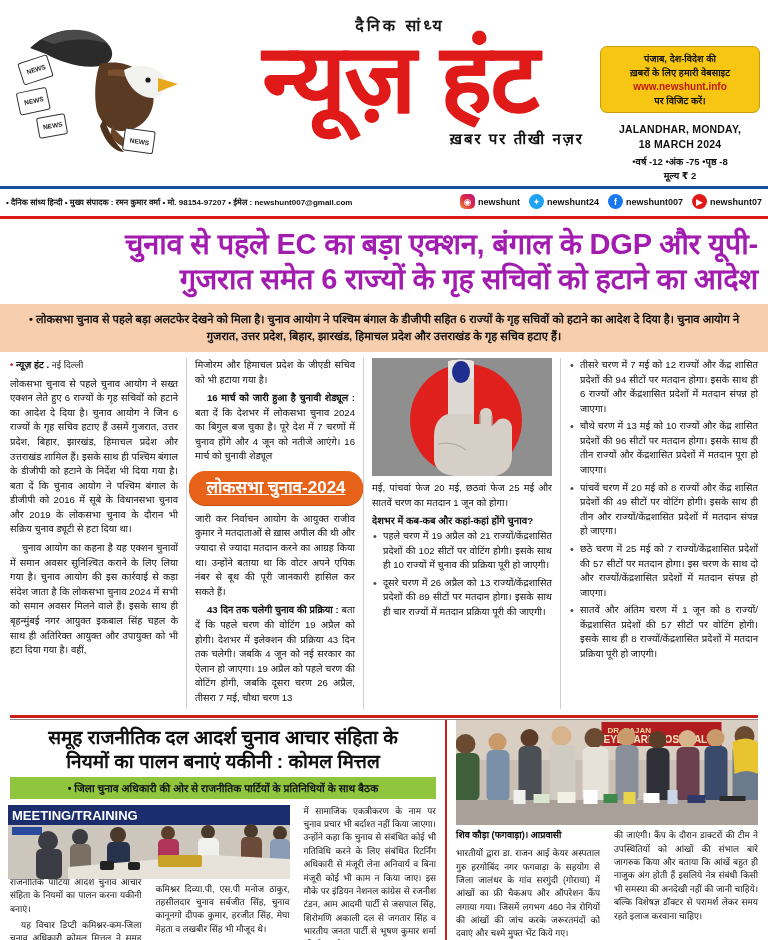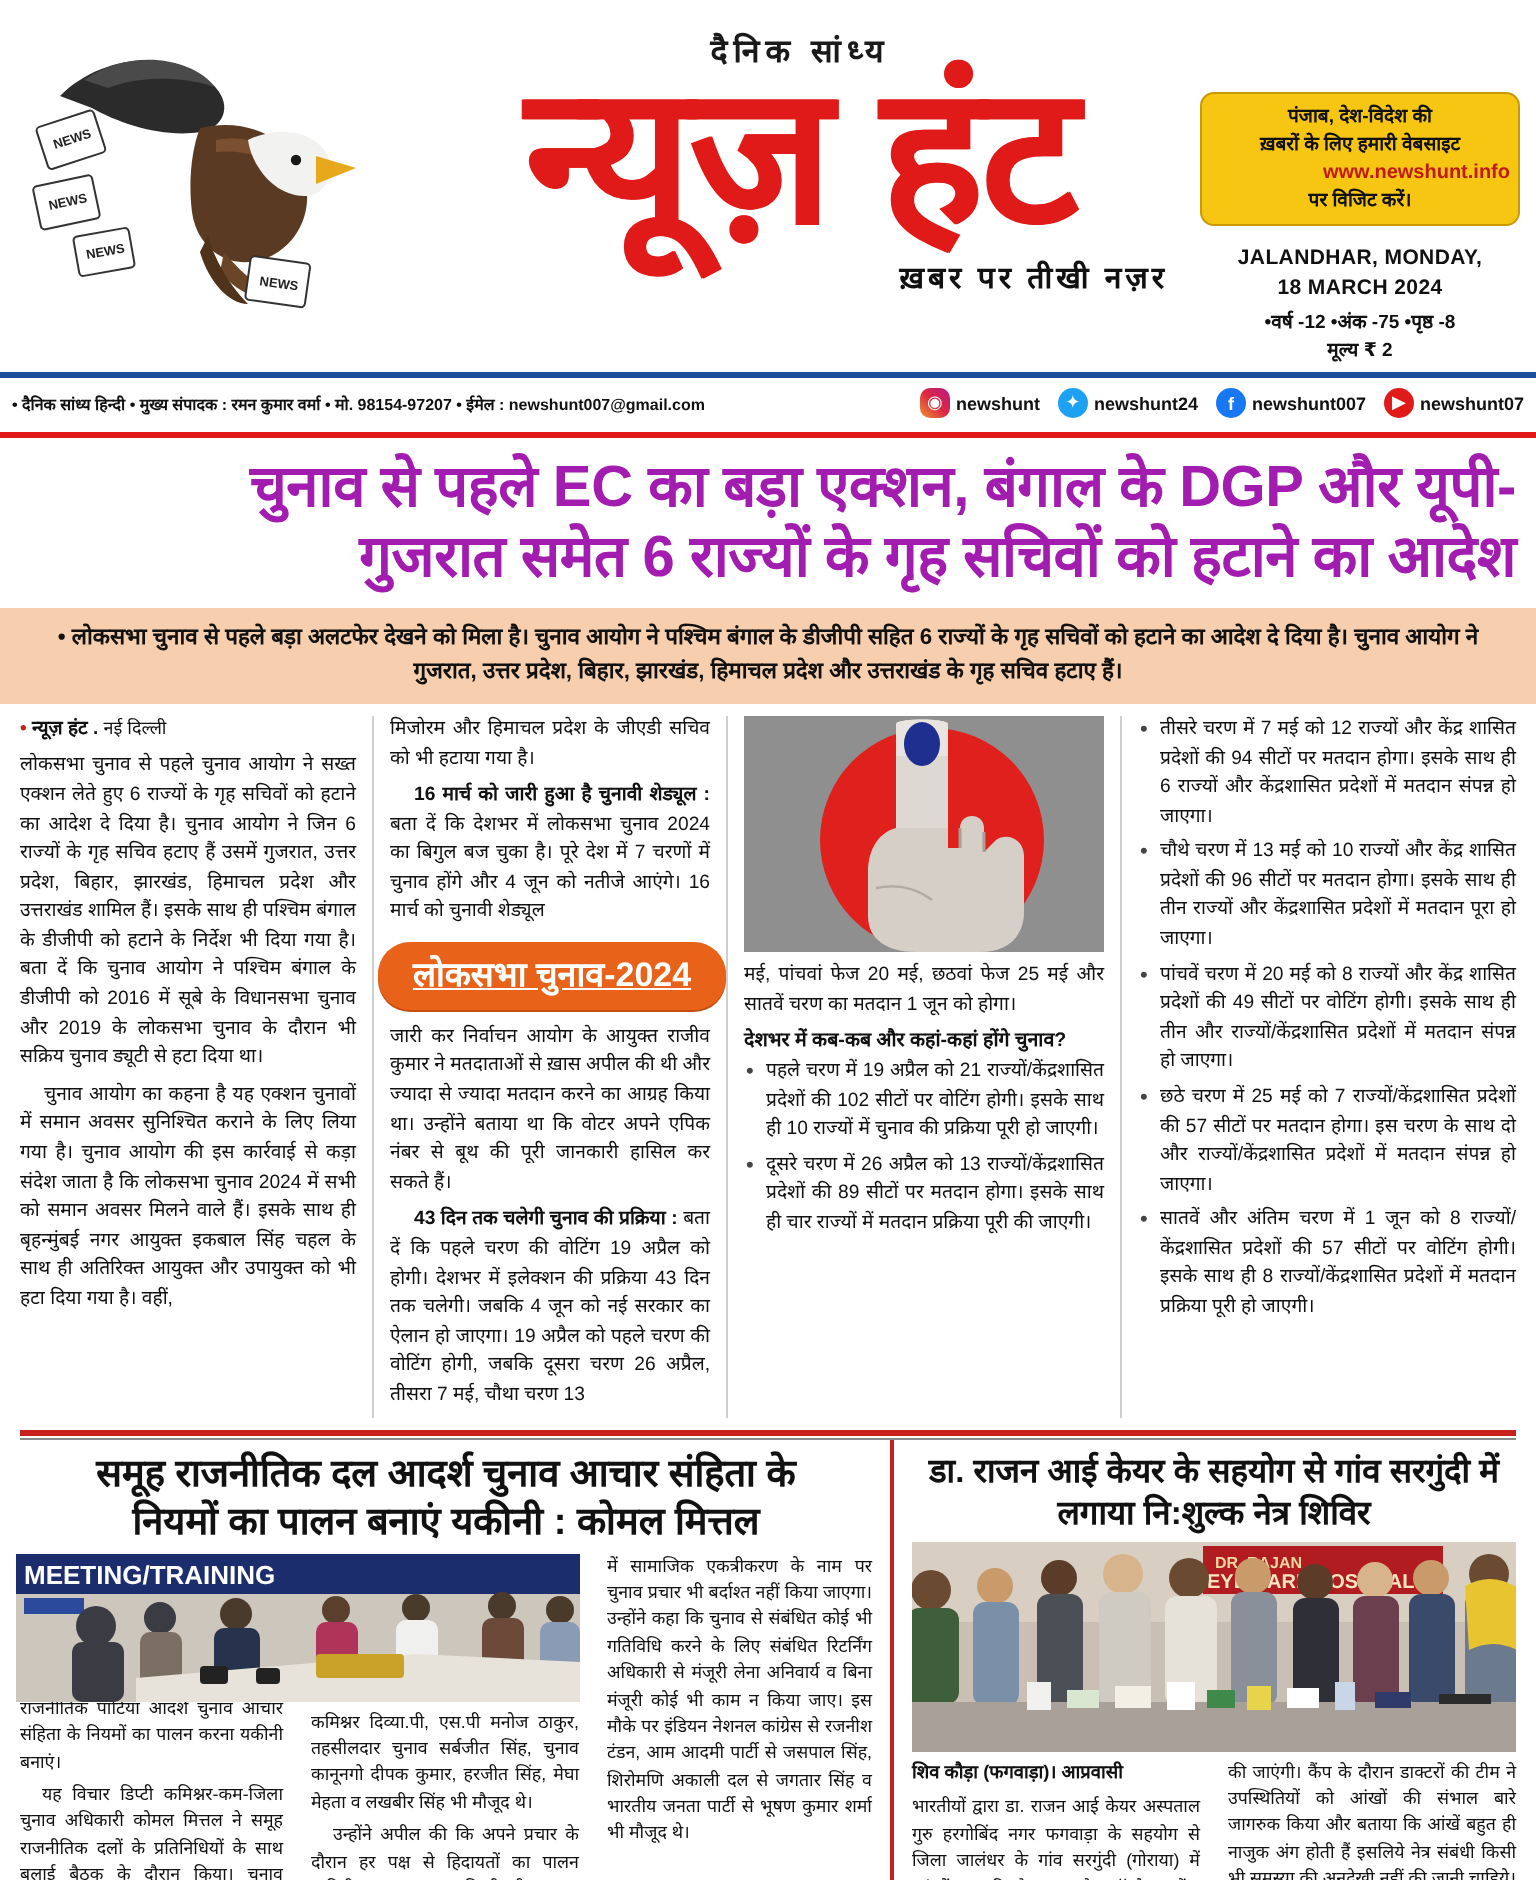--- a/index.html
+++ b/index.html
@@ -29,21 +29,21 @@
     text-shadow: 1px 0 0 #e01a18;
   }
   .tagline { font-weight: 700; font-size: 15px; color: #111; letter-spacing: 2px;
              margin-top: 2px; text-align: right; padding-right: 16px; }
 
   .mast-right { position: absolute; right: 8px; top: 46px; width: 160px; text-align: center; }
   .web-box {
     background: #f7c612; border: 1px solid #c99a06; border-radius: 7px;
     padding: 5px 4px 4px; font-size: 9.5px; font-weight: 700; color: #111; line-height: 1.45;
   }
-  .web-url { color: #c01a12; font-size: 10px; font-weight: 700; text-align: right; }
+  .web-url { color: #c01a12; font-size: 10px; font-weight: 700; }
   .mast-date { margin-top: 9px; font-size: 10.5px; font-weight: 700; color: #111;
                line-height: 1.45; letter-spacing: .2px; }
   .mast-meta { font-size: 9.5px; font-weight: 700; color: #111; line-height: 1.5; margin-top: 3px;}
 
   
   .rule-blue { height: 2.5px; background: #1b4f9c; width: 100%; }
   .rule-red  { height: 2.5px; background: #e01a18; width: 100%; margin-top: 1.5px; }
   .social-strip {
     height: 26px; display: flex; align-items: center; padding: 0 6px;
     font-size: 8.5px; color: #111; gap: 16px;
@@ -293,20 +293,21 @@
   <div class="hr-thick"></div>
   <div class="hr-thin"></div>
 
   <div class="bottom">
 
     <div class="bleft">
       <div class="b-head">
         <div>समूह राजनीतिक दल आदर्श चुनाव आचार संहिता के</div>
         <div>नियमों का पालन बनाएं यकीनी : कोमल मित्तल</div>
       </div>
+      <div class="green-bar">• जिला चुनाव अधिकारी की ओर से राजनीतिक पार्टियों के प्रतिनिधियों के साथ बैठक</div>
       <div class="b-cols">
         <div class="bc bl1">
           <div class="b-byline">• न्यूज़ हंट होशियारपुर</div>
           <p class="noind">भारतीय निर्वाचन आयोग की ओर से लोक सभा चुनाव-2024 की घोषणा कर दी गई है व इसके तुरंत प्रभाव से चुनाव आचार संहिता लागू हो गई है। इस लिए समूह राजनीतिक पार्टियां आदर्श चुनाव आचार संहिता के नियमों का पालन करना यकीनी बनाएं।</p>
           <p>यह विचार डिप्टी कमिश्नर-कम-जिला चुनाव अधिकारी कोमल मित्तल ने समूह राजनीतिक दलों के प्रतिनिधियों के साथ बुलाई बैठक के दौरान किया। चुनाव आचार संहिता की हिदायतों के प्रति संबंधित पक्षों को परिचित करवाने के लिए बुलाई इस बैठक के मौके पर उनके साथ एस.एस.पी. सुरेंद्र लांबा, अतिरिक्त डिप्टी कमिश्नर राहुल चाबा, सहायक</p>
         </div>
         <div class="bc bl2">
           <div class="photo-meet">
             <svg viewBox="0 0 282 74" preserveAspectRatio="xMidYMid slice">
               <rect width="282" height="74" fill="#cdc6bd"></rect>
@@ -338,24 +339,20 @@
           <p class="noind">कमिश्नर दिव्या.पी, एस.पी मनोज ठाकुर, तहसीलदार चुनाव सर्बजीत सिंह, चुनाव कानूनगो दीपक कुमार, हरजीत सिंह, मेघा मेहता व लखबीर सिंह भी मौजूद थे।</p>
           <p>उन्होंने अपील की कि अपने प्रचार के दौरान हर पक्ष से हिदायतों का पालन यकीनी बनाया जाए व किसी भी समाज, जाति व धार्मिक भावना को ठेस न पहुंचे। उन्होंने स्पष्ट किया कि चुनाव प्रचार के लिए धार्मिक स्थानों का प्रयोग नहीं किया जा सकता। गांवों</p>
         </div>
         <div class="bc bl3">
           <p class="noind">में सामाजिक एकत्रीकरण के नाम पर चुनाव प्रचार भी बर्दाश्त नहीं किया जाएगा। उन्होंने कहा कि चुनाव से संबंधित कोई भी गतिविधि करने के लिए संबंधित रिटर्निंग अधिकारी से मंजूरी लेना अनिवार्य व बिना मंजूरी कोई भी काम न किया जाए। इस मौके पर इंडियन नेशनल कांग्रेस से रजनीश टंडन, आम आदमी पार्टी से जसपाल सिंह, शिरोमणि अकाली दल से जगतार सिंह व भारतीय जनता पार्टी से भूषण कुमार शर्मा भी मौजूद थे।</p>
         </div>
       </div>
     </div>
 
     <div class="bright">
-      <div class="b-head right">
-        <div>डा. राजन आई केयर के सहयोग से गांव सरगुंदी में</div>
-        <div>लगाया नि:शुल्क नेत्र शिविर</div>
-      </div>
       <div class="photo-eye">
         <svg viewBox="0 0 311 105" preserveAspectRatio="xMidYMid slice">
           <rect width="311" height="105" fill="#c9bfb4"></rect>
           <rect x="0" y="0" width="311" height="40" fill="#d8cec2"></rect>
           <rect x="150" y="2" width="120" height="24" fill="#b01c20"></rect>
           <text x="156" y="13" font-family="Liberation Sans, sans-serif" font-size="8" font-weight="700" fill="#f2d8a0">DR. RAJAN</text>
           <text x="152" y="23" font-family="Liberation Sans, sans-serif" font-size="10" font-weight="700" fill="#f5e6c0">EYE CARE HOSPITAL</text>
           <g>
             <circle cx="14" cy="24" r="10" fill="#6b4a32"></circle>
               <rect x="2" y="33" width="26" height="48" rx="6" fill="#3f5e3a"></rect>

